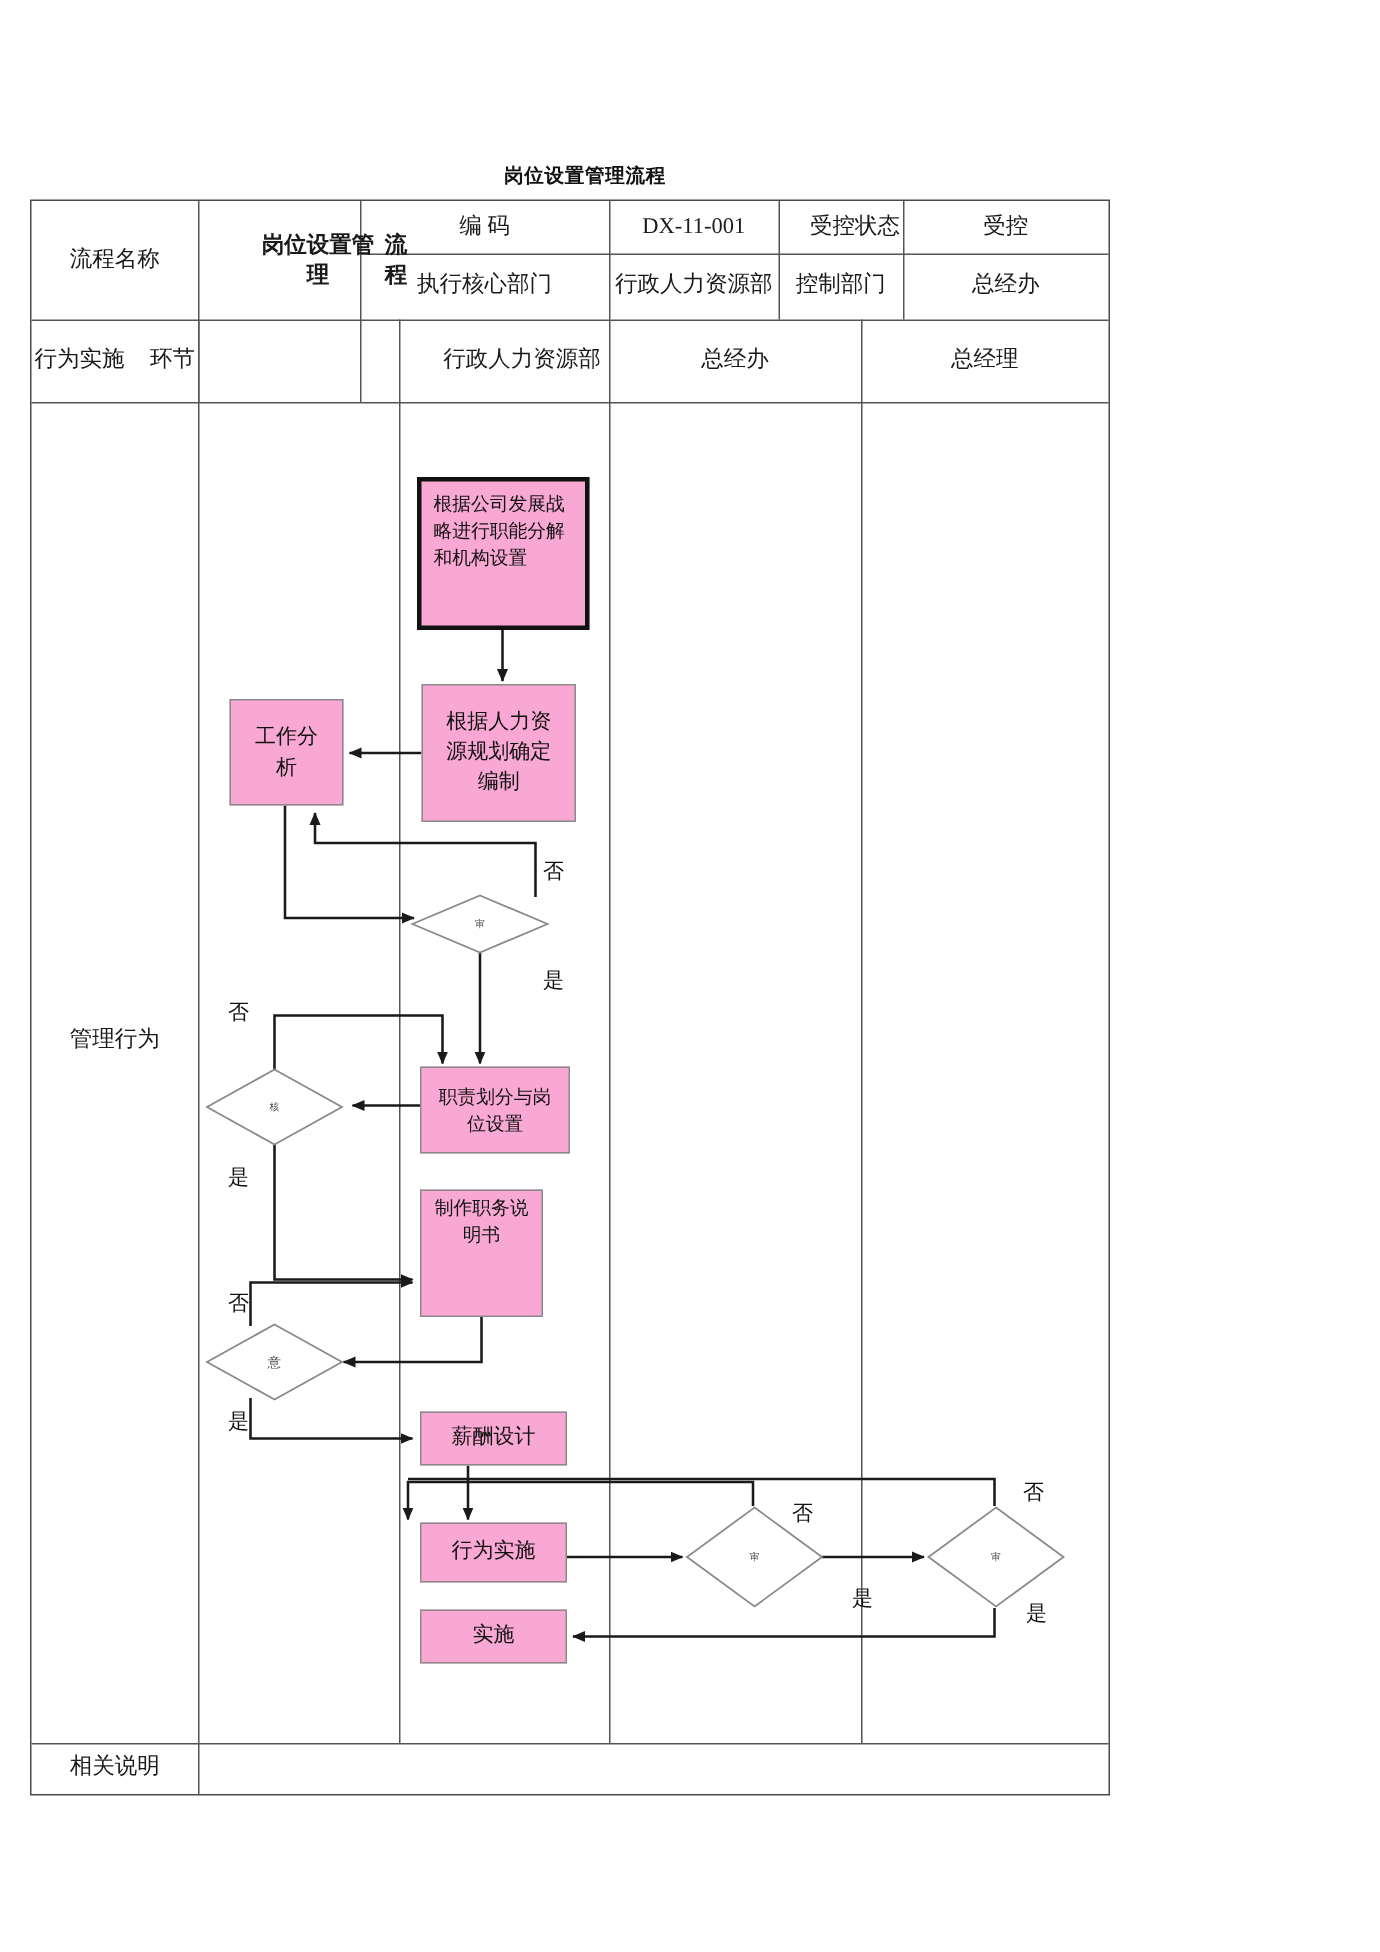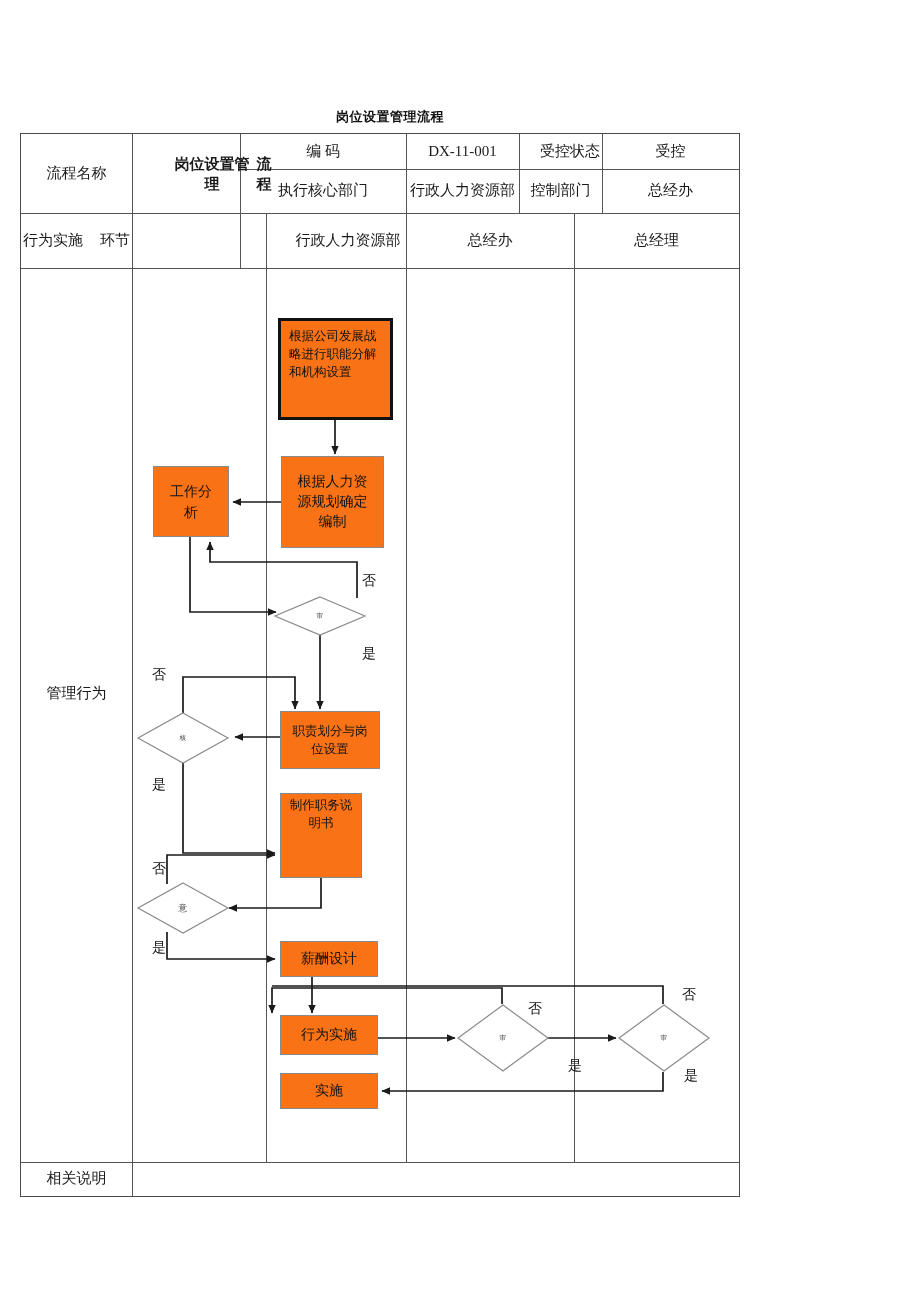--- a/index.html
+++ b/index.html
@@ -64,21 +64,21 @@
   #flow {
     position: absolute;
     left: 0; top: 0;
     width: 920px; height: 1301px;
     pointer-events: none;
   }
 
   .node {
     position: absolute;
     border: 1.2px solid #8a8a8a;
-    background: #f97316;
+    background: #f9a8d4;
     display: flex;
     align-items: center;
     justify-content: center;
     text-align: center;
     font-size: 13.5px;
     line-height: 1.32;
     color: #111;
     padding: 2px 4px;
   }
   .node.thick { border: 3px solid #111; }

